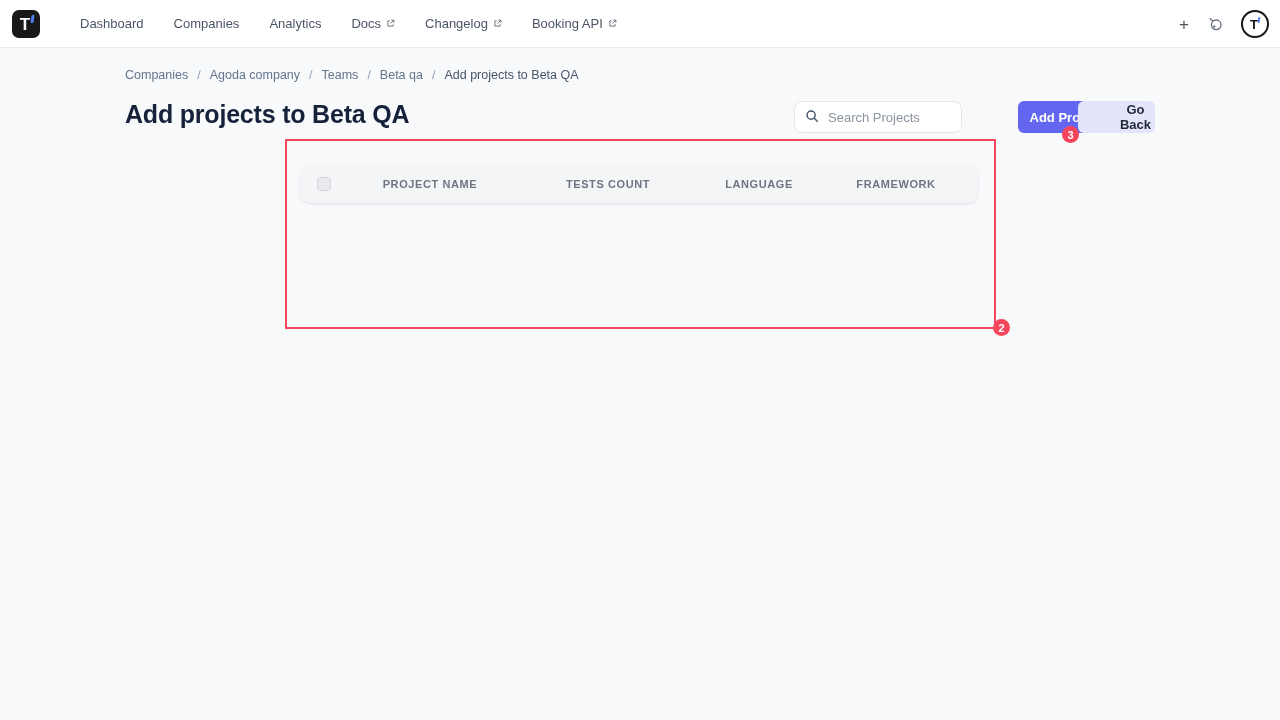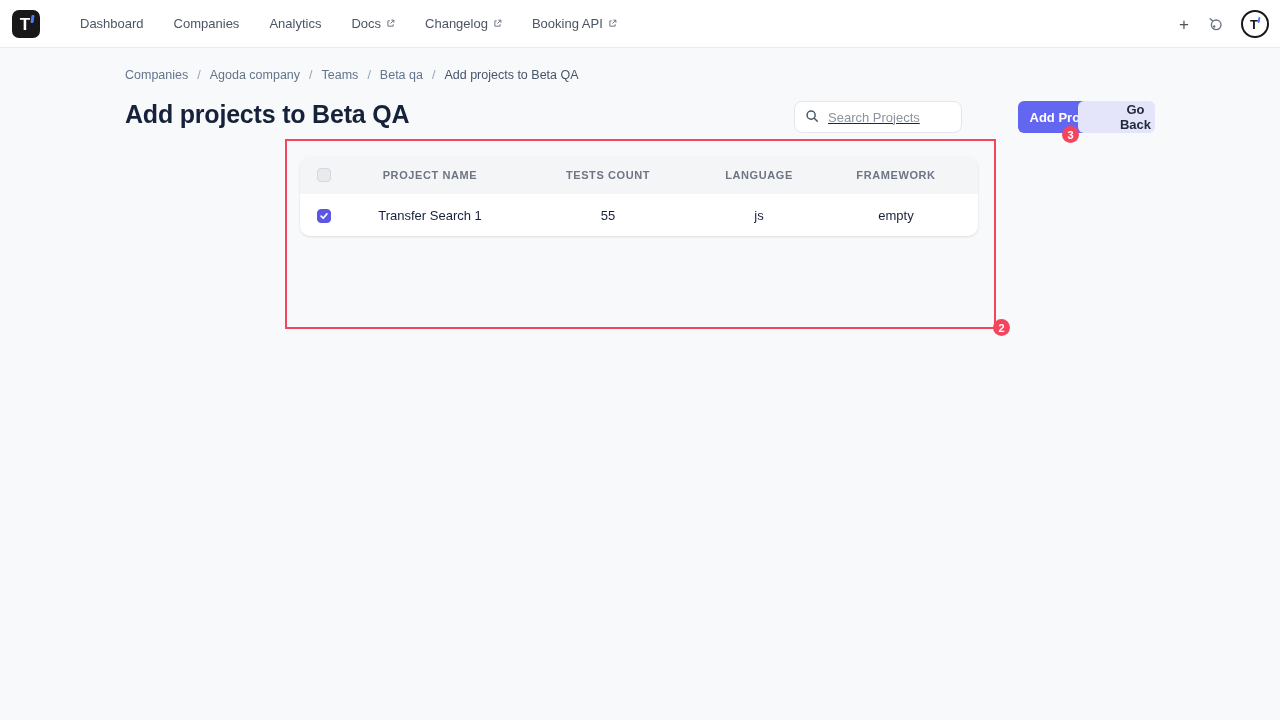--- a/index.html
+++ b/index.html
@@ -120,21 +120,20 @@
   .search-box input {
     width: 100%; height: 100%;
     border: 1px solid #e4e6ea;
     border-radius: 8px;
     background: #ffffff;
     padding: 0 10px 0 33px;
     font-size: 13px;
     font-family: "Liberation Sans", sans-serif;
     color: #1f2937;
     outline: none;
-    text-decoration: underline;
   }
   .search-box input::placeholder { color: #8b93a1; }
 
   .btn {
     position: absolute;
     top: 53px; height: 32px;
     border: none;
     border-radius: 6px;
     font-family: "Liberation Sans", sans-serif;
     font-size: 13px;
@@ -164,21 +163,21 @@
     font-weight: 700;
     display: flex; align-items: center; justify-content: center;
     z-index: 6;
   }
   .badge-box { right: -16px; bottom: -9px; }
   .badge-btn { left: 1062px; top: 78px; }
 
   
   .card {
     position: absolute;
-    left: 300px; top: 108px;
+    left: 300px; top: 117px;
     width: 678px;
     background: #ffffff;
     border-radius: 10px;
     box-shadow: 0 1px 3px rgba(16,24,40,.07), 0 1px 2px rgba(16,24,40,.05);
     overflow: hidden;
   }
   table { width: 100%; border-collapse: collapse; table-layout: fixed; }
   col.c-check { width: 48px; }
   col.c-name  { width: 164px; }
   col.c-tests { width: 192px; }
@@ -329,33 +328,20 @@
               
             </span>
           </th>
           <th>PROJECT NAME</th>
           <th>TESTS COUNT</th>
           <th>LANGUAGE</th>
           <th>FRAMEWORK</th>
         </tr>
       </thead>
       <tbody>
-        <tr>
-          <td>
-            <span class="checkbox checked">
-              <svg width="10" height="10" viewBox="0 0 12 12" fill="none" stroke="#ffffff" stroke-width="2" stroke-linecap="round" stroke-linejoin="round">
-                  <path d="M2.5 6.2 L5 8.7 L9.5 3.5"></path>
-                </svg>
-            </span>
-          </td>
-          <td>Transfer Search 1</td>
-          <td>55</td>
-          <td>js</td>
-          <td>empty</td>
-        </tr>
       </tbody>
     </table>
   </div>
 
   <div class="annotation-box">
     <span class="annotation-badge badge-box">2</span>
   </div>
 
 </main>
 

